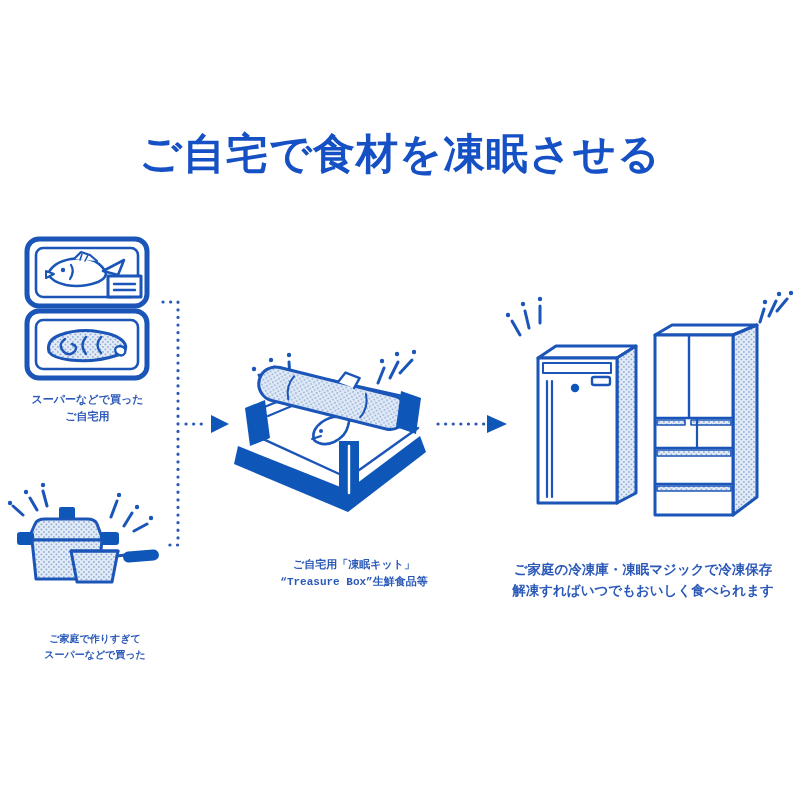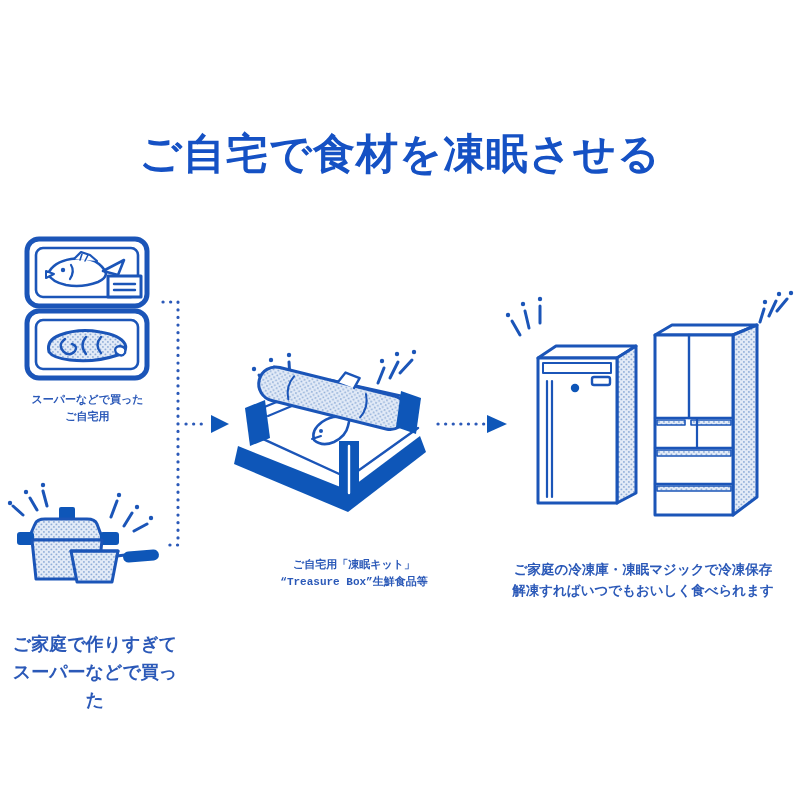--- a/index.html
+++ b/index.html
@@ -9,21 +9,21 @@
   }
   .abs{position:absolute;}
   .title{
     left:0;top:126px;width:800px;text-align:center;
     font-size:42px;font-weight:700;color:#1551c4;letter-spacing:1px;
   }
   .caption{
     text-align:center;font-weight:700;color:#2b59b8;line-height:1.55;
   }
   .cap-sm{font-size:11px;font-family:Liberation Mono, monospace;}
-  .cap-md{font-size:18px;}
+  .cap-md{font-size:10px;}
   .cap-xs{font-size:13.5px;}
   svg{display:block;}
   .st{stroke:#1b55b8;fill:none;stroke-linecap:round;stroke-linejoin:round;}
   .fillw{fill:#ffffff;stroke:#1b55b8;stroke-linecap:round;stroke-linejoin:round;}
   .solid{fill:#0e56b8;stroke:none;}
   .ht{fill:url(#ht);stroke:#1b55b8;stroke-linejoin:round;}
   .dots{stroke:#2b59b8;stroke-width:3.2;stroke-linecap:round;stroke-dasharray:0.1 7.5;fill:none;}
 </style>
 </head>
 <body>

